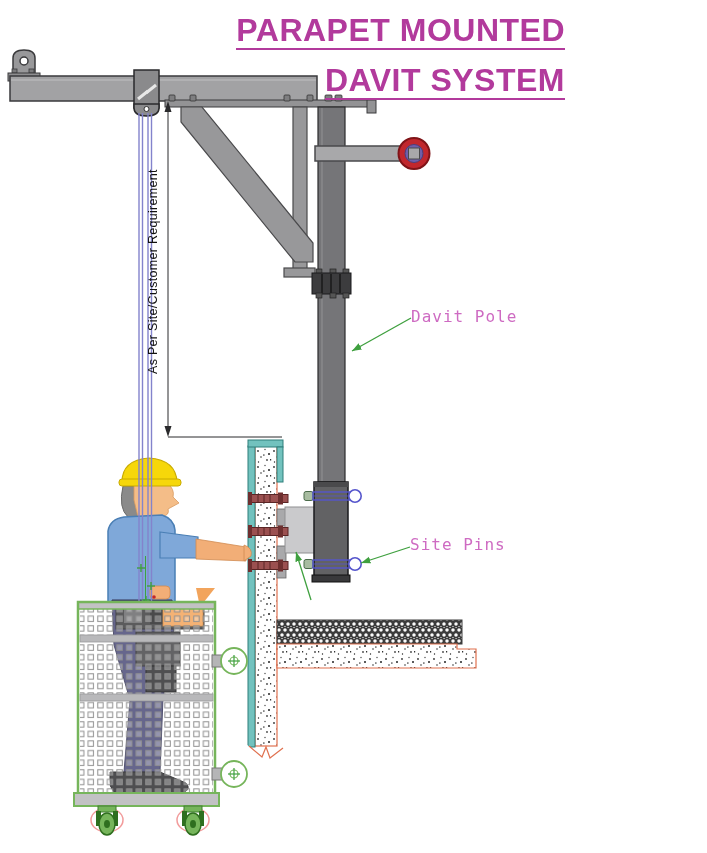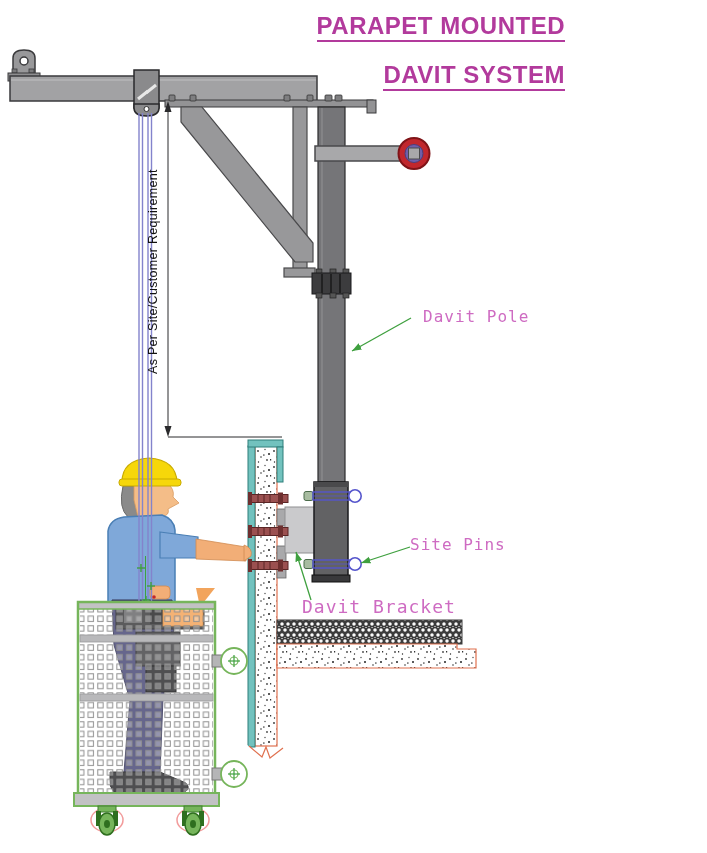--- a/index.html
+++ b/index.html
@@ -6,30 +6,30 @@
   .canvas{
     position:relative;width:707px;height:853px;background:#ffffff;
     font-family:"Liberation Sans", sans-serif;overflow:hidden;
   }
   .drawing{position:absolute;left:0;top:0;}
   .title-block{
     position:absolute;top:14px;right:142px;text-align:right;
     color:#b23a9c;font-weight:bold;line-height:1.0;
   }
   .title-line{
-    display:inline-block;font-size:24px;letter-spacing:0.5px;
+    display:inline-block;font-size:32px;letter-spacing:0.5px;
     border-bottom:2.5px solid #b23a9c;padding-bottom:2px;
   }
-  .title-line2{margin-top:21px;}
+  .title-line2{margin-top:14px;}
   .cad-label{
     position:absolute;color:#ce6bc2;
     font-family:"DejaVu Sans Mono", monospace;
     white-space:nowrap;letter-spacing:1px;
   }
-  .lbl-pole{left:411px;top:307px;font-size:16px;margin-left:12px;}
+  .lbl-pole{left:411px;top:307px;font-size:16px;}
   .lbl-pins{left:410px;top:535px;font-size:16px;}
   .lbl-bracket{left:302px;top:596px;font-size:18px;}
   .dim-text{
     position:absolute;left:146px;top:107px;width:19px;height:330px;
     writing-mode:vertical-rl;transform:rotate(180deg);
     text-align:center;font-size:12.5px;color:#111;letter-spacing:0.3px;
     white-space:nowrap;
   }
 </style>
 </head>
@@ -303,15 +303,14 @@
 
   <div class="title-block">
     <div><span class="title-line">PARAPET MOUNTED</span></div>
     <div class="title-line2"><span class="title-line">DAVIT SYSTEM</span></div>
   </div>
 
   <div class="dim-text">As Per Site/Customer Requirement</div>
 
   <div class="cad-label lbl-pole">Davit Pole</div>
   <div class="cad-label lbl-pins">Site Pins</div>
-  <div class="cad-label lbl-bracket">Davit Bracket</div>
 
 </div>
 
 </body></html>

